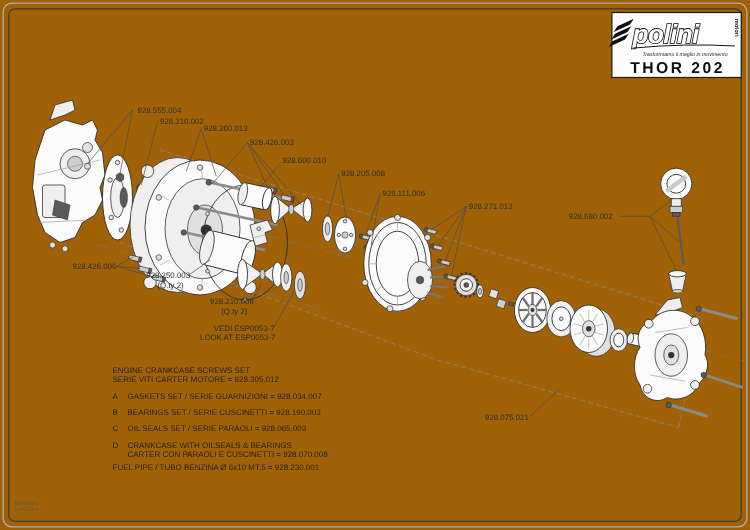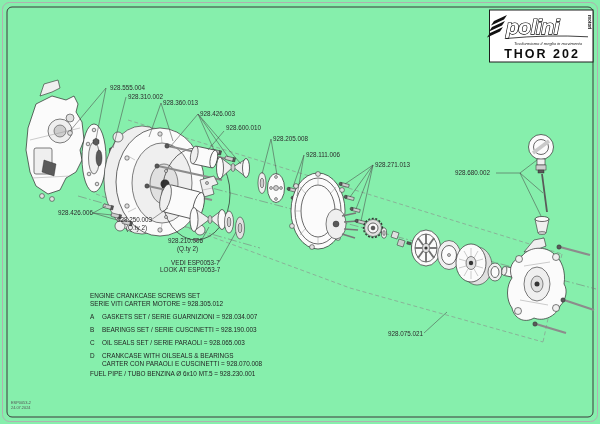--- a/index.html
+++ b/index.html
@@ -1,16 +1,16 @@
 <!DOCTYPE html>
 <html><head>
 <meta charset="utf-8">
 <style>
   html,body{margin:0;padding:0;background:#e9e9e9;}
-  .page{position:relative;width:600px;height:424px;background:#86efac;overflow:hidden;
+  .page{position:relative;width:600px;height:424px;background:#a16207;overflow:hidden;
         font-family:"Liberation Sans",sans-serif;}
   svg{position:absolute;left:0;top:0;}
   
   .s  {stroke:#2a2a2a;stroke-width:.7;fill:none;}
   .w  {fill:#fbfbfb;stroke:#2a2a2a;stroke-width:.7;}
   .g1 {fill:#efefef;stroke:#2a2a2a;stroke-width:.6;}
   .g2 {fill:#e0e0e0;stroke:#2a2a2a;stroke-width:.55;}
   .g3 {fill:#cdcdcd;stroke:#2a2a2a;stroke-width:.5;}
   .dk {fill:#5a5a5a;stroke:#222;stroke-width:.4;}
   .dk2{fill:#333;}

